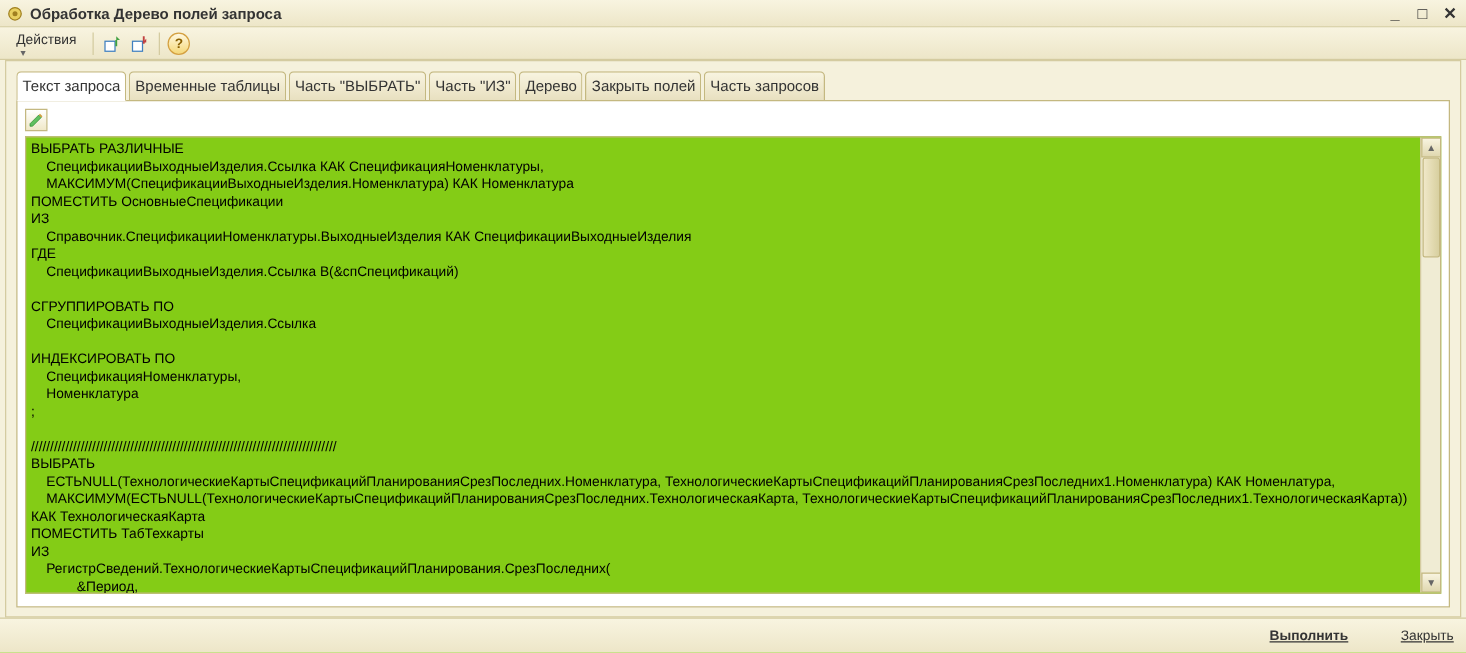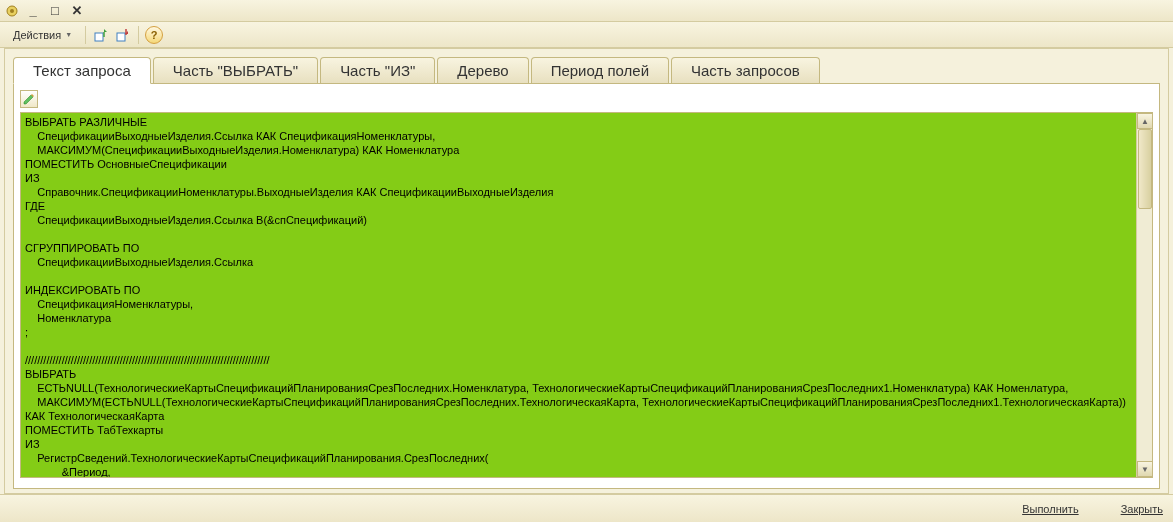--- a/index.html
+++ b/index.html
@@ -64,22 +64,23 @@
     }
     .toolbar-button {
       height: 20px;
       padding: 0 6px;
       background: transparent;
       border: 1px solid transparent;
       font-size: 11px;
       color: #333;
       cursor: pointer;
       display: flex;
-      align-items: center;
+      align-items: flex-start;
       gap: 2px;
+      flex-direction: column;
     }
     .toolbar-sep {
       width: 1px;
       height: 18px;
       background: #d4cba0;
       margin: 0 2px;
     }
     .toolbar-icon {
       width: 18px;
       height: 18px;
@@ -112,26 +113,26 @@
       padding: 8px;
     }
     .tabs-row {
       display: flex;
       gap: 2px;
       margin-bottom: 0;
       position: relative;
       z-index: 2;
     }
     .tab {
-      padding: 4px 19px;
+      padding: 4px 4px;
       background: linear-gradient(to bottom, #f8f4e0, #e8e0c0);
       border: 1px solid #c4b880;
       border-bottom: none;
       border-radius: 4px 4px 0 0;
-      font-size: 15px;
+      font-size: 12px;
       color: #333;
       cursor: pointer;
       position: relative;
     }
     .tab.active {
       background: #fff;
       border-bottom: 1px solid #fff;
       margin-bottom: -1px;
       z-index: 3;
     }
@@ -222,21 +223,21 @@
       padding: 0 10px;
       gap: 10px;
     }
     .footer-link {
       font-size: 11px;
       text-decoration: underline;
       cursor: pointer;
     }
     .footer-link.primary {
       color: #333;
-      font-weight: normal;
+      font-weight: bold;
     }
     .footer-link.secondary {
       color: #333;
       margin-left: 32px;
     }
     .dropdown-arrow {
       font-size: 7px;
       margin-left: 2px;
       color: #666;
     }
@@ -244,20 +245,21 @@
 </head>
 <body>
 
 <div class="window-titlebar">
   <span class="title-icon">
     <svg width="14" height="14" viewBox="0 0 14 14">
       <circle cx="7" cy="7" r="5" fill="#e8d060" stroke="#a08020" stroke-width="1"></circle>
       <circle cx="7" cy="7" r="2" fill="#a08020"></circle>
     </svg>
   </span>
+  <span class="window-title">Обработка  Дерево полей запроса</span>
   <div class="window-controls">
     <span class="window-control">_</span>
     <span class="window-control">□</span>
     <span class="window-control">✕</span>
   </div>
 </div>
 
 <div class="toolbar">
   <button class="toolbar-button">
     <span>Действия</span>
@@ -278,24 +280,25 @@
       <line x1="11" y1="2" x2="11" y2="8" stroke="#c04040" stroke-width="1.5"></line>
     </svg>
   </span>
   <div class="toolbar-sep"></div>
   <span class="help-icon">?</span>
 </div>
 
 <div class="content-area">
   <div class="tabs-row">
     <div class="tab active">Текст запроса</div>
+    <div class="tab">Временные таблицы</div>
     <div class="tab">Часть "ВЫБРАТЬ"</div>
     <div class="tab">Часть "ИЗ"</div>
     <div class="tab">Дерево</div>
-    <div class="tab">Период полей</div>
+    <div class="tab">Закрыть полей</div>
     <div class="tab">Часть запросов</div>
   </div>
   <div class="tab-panel">
     <div class="panel-toolbar">
       <span class="edit-icon-btn">
         <svg width="12" height="12" viewBox="0 0 12 12">
           <path d="M1 9 L8 2 L10 4 L3 11 L1 11 Z" fill="#60c060" stroke="#208020" stroke-width="0.5"></path>
           <path d="M8 2 L10 4 L11 3 L9 1 Z" fill="#d0a040"></path>
         </svg>
       </span>

